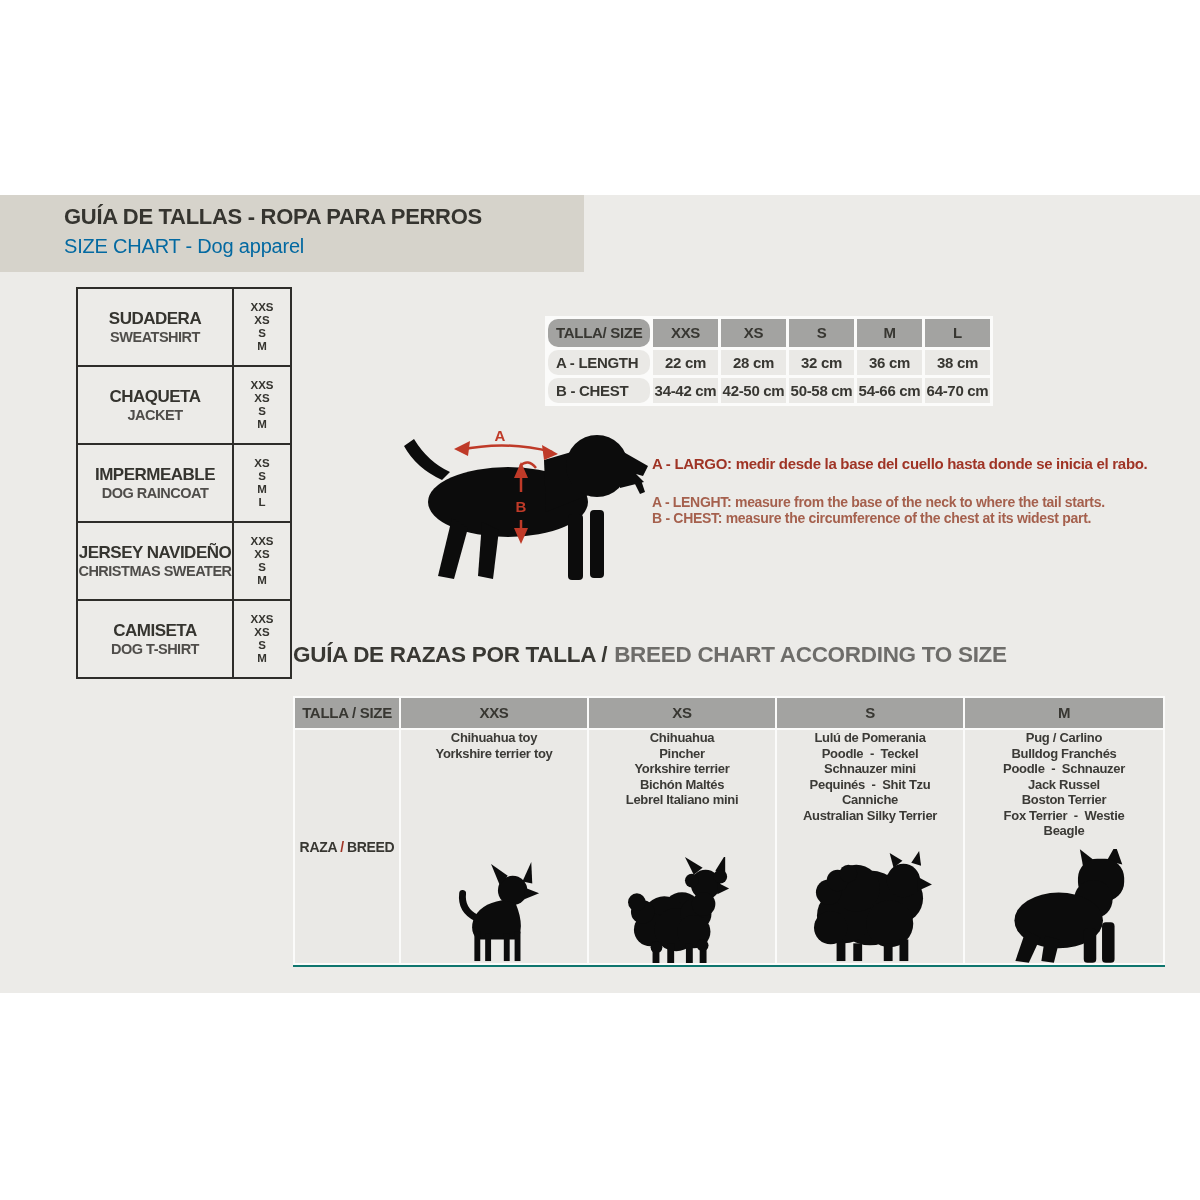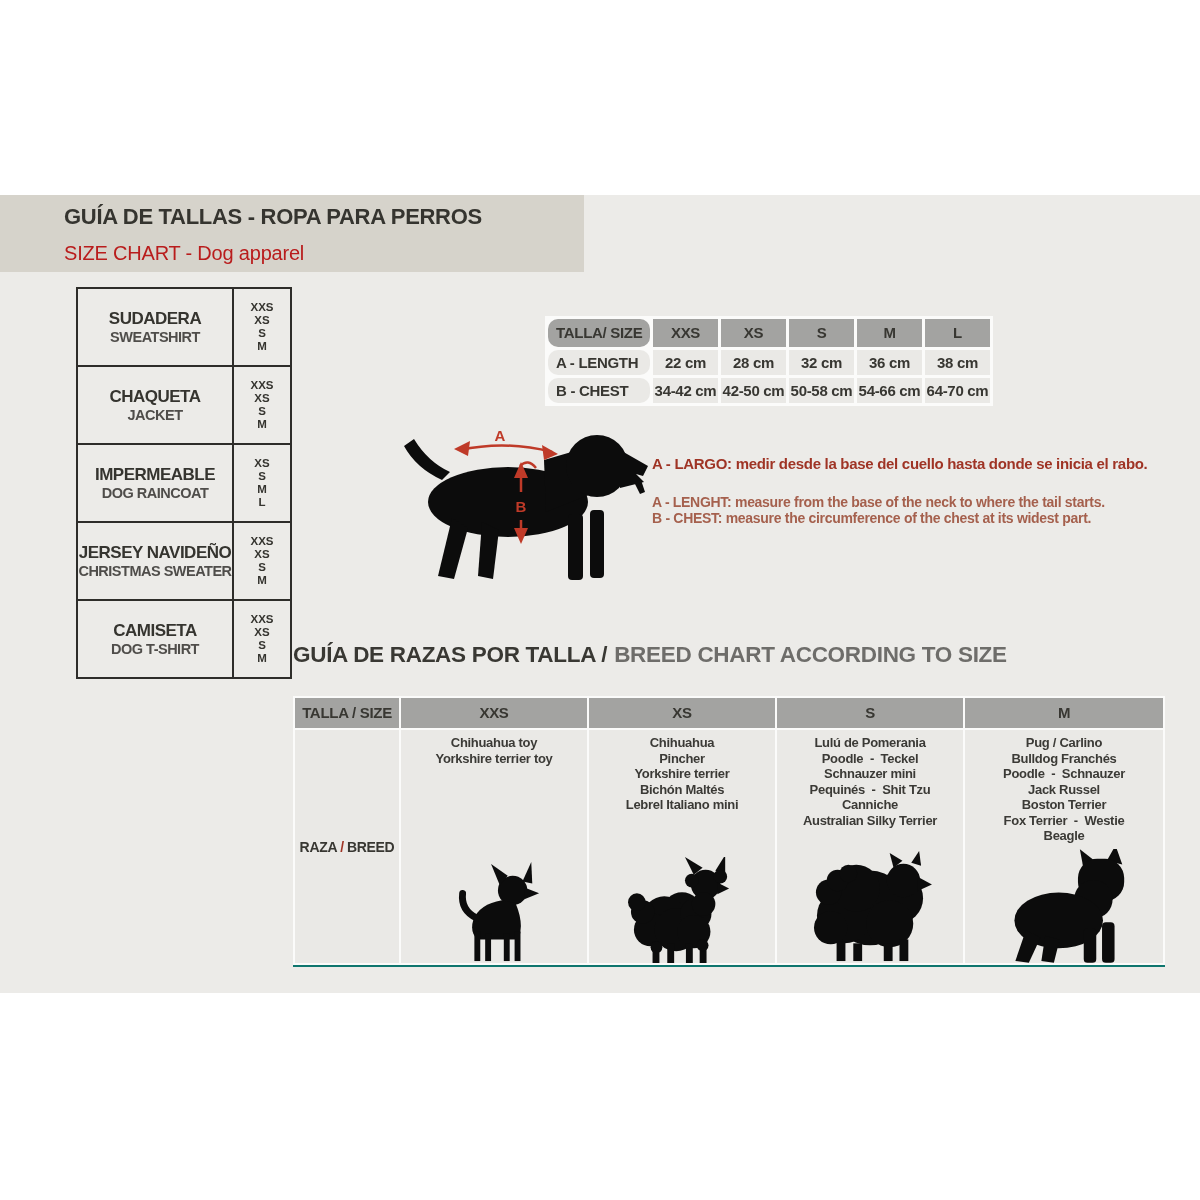--- a/index.html
+++ b/index.html
@@ -3,21 +3,21 @@
 <meta charset="utf-8">
 <style>
   html,body{margin:0;padding:0;background:#ffffff;}
   .canvas{position:relative;width:1200px;height:1200px;background:#ffffff;overflow:hidden;
           font-family:"Liberation Sans",sans-serif;color:#35342f;}
   .content-bg{position:absolute;left:0;top:195px;width:1200px;height:798px;background:#ecebe8;}
 
   
   .header-bar{position:absolute;left:0;top:195px;width:584px;height:77px;background:#d6d3cb;}
   .title{position:absolute;left:64px;top:9px;font-size:22px;font-weight:bold;letter-spacing:-0.3px;color:#35342f;white-space:nowrap;}
-  .subtitle{position:absolute;left:64px;top:40px;font-size:20px;color:#b91c1c;letter-spacing:-0.2px;white-space:nowrap;margin-top:7px;}
+  .subtitle{position:absolute;left:64px;top:40px;font-size:20px;color:#0369a1;letter-spacing:-0.2px;white-space:nowrap;}
 
   
   .apparel-table{position:absolute;left:76px;top:287px;width:212px;border:2px solid #2e2d2a;background:#ecebe8;}
   .ap-row{display:flex;height:76px;border-bottom:2px solid #2e2d2a;}
   .ap-row:last-child{border-bottom:none;}
   .ap-label{flex:1;display:flex;flex-direction:column;justify-content:center;align-items:center;border-right:2px solid #2e2d2a;overflow:hidden;}
   .ap-es{font-size:17px;font-weight:bold;letter-spacing:-0.5px;color:#35342f;white-space:nowrap;}
   .ap-en{font-size:14.5px;font-weight:bold;letter-spacing:-0.5px;color:#4f4d4a;white-space:nowrap;}
   .ap-sizes{width:56px;display:flex;flex-direction:column;justify-content:center;align-items:center;}
   .ap-size{font-size:11.5px;font-weight:bold;line-height:13px;color:#35342f;}
@@ -45,21 +45,21 @@
   .breed-heading .es{color:#393833;}
   .breed-heading .en{color:#6e6d6a;margin-left:7px;}
 
   
   .breed-table{position:absolute;left:293px;top:696px;padding:2px;background:#fbfbfa;border-bottom:2px solid #0f766e;}
   .bt-row{display:flex;gap:2px;}
   .bt-row.head{margin-bottom:2px;}
   .bt-cell{background:#eae9e6;box-sizing:border-box;}
   .bt-head-cell{height:30px;line-height:30px;text-align:center;font-weight:bold;font-size:15px;letter-spacing:-0.3px;color:#383732;background:#a3a3a1;}
   .c0{width:104px;} .c1{width:186px;} .c2{width:186px;} .c3{width:186px;} .c4{width:198px;}
-  .bt-body-cell{height:233px;display:flex;flex-direction:column;align-items:center;padding-top:5px;overflow:hidden;}
+  .bt-body-cell{height:233px;display:flex;flex-direction:column;align-items:center;overflow:hidden;}
   .raza-cell{justify-content:center;padding-top:0;font-weight:bold;font-size:14px;color:#383732;letter-spacing:-0.3px;}
   .raza-cell .slash{color:#9f3425;padding:0 3px;}
   .breed-line{font-weight:bold;font-size:13px;line-height:15.5px;color:#3b3a36;letter-spacing:-0.3px;white-space:pre;}
   .dog-slot{margin-top:auto;line-height:0;}
 
   svg .ink{fill:#0c0c0c;}
   svg .red{fill:#bf3a28;}
   svg text.redlbl{fill:#bf3a28;font-family:"Liberation Sans",sans-serif;font-weight:bold;}
 </style>
 </head>

